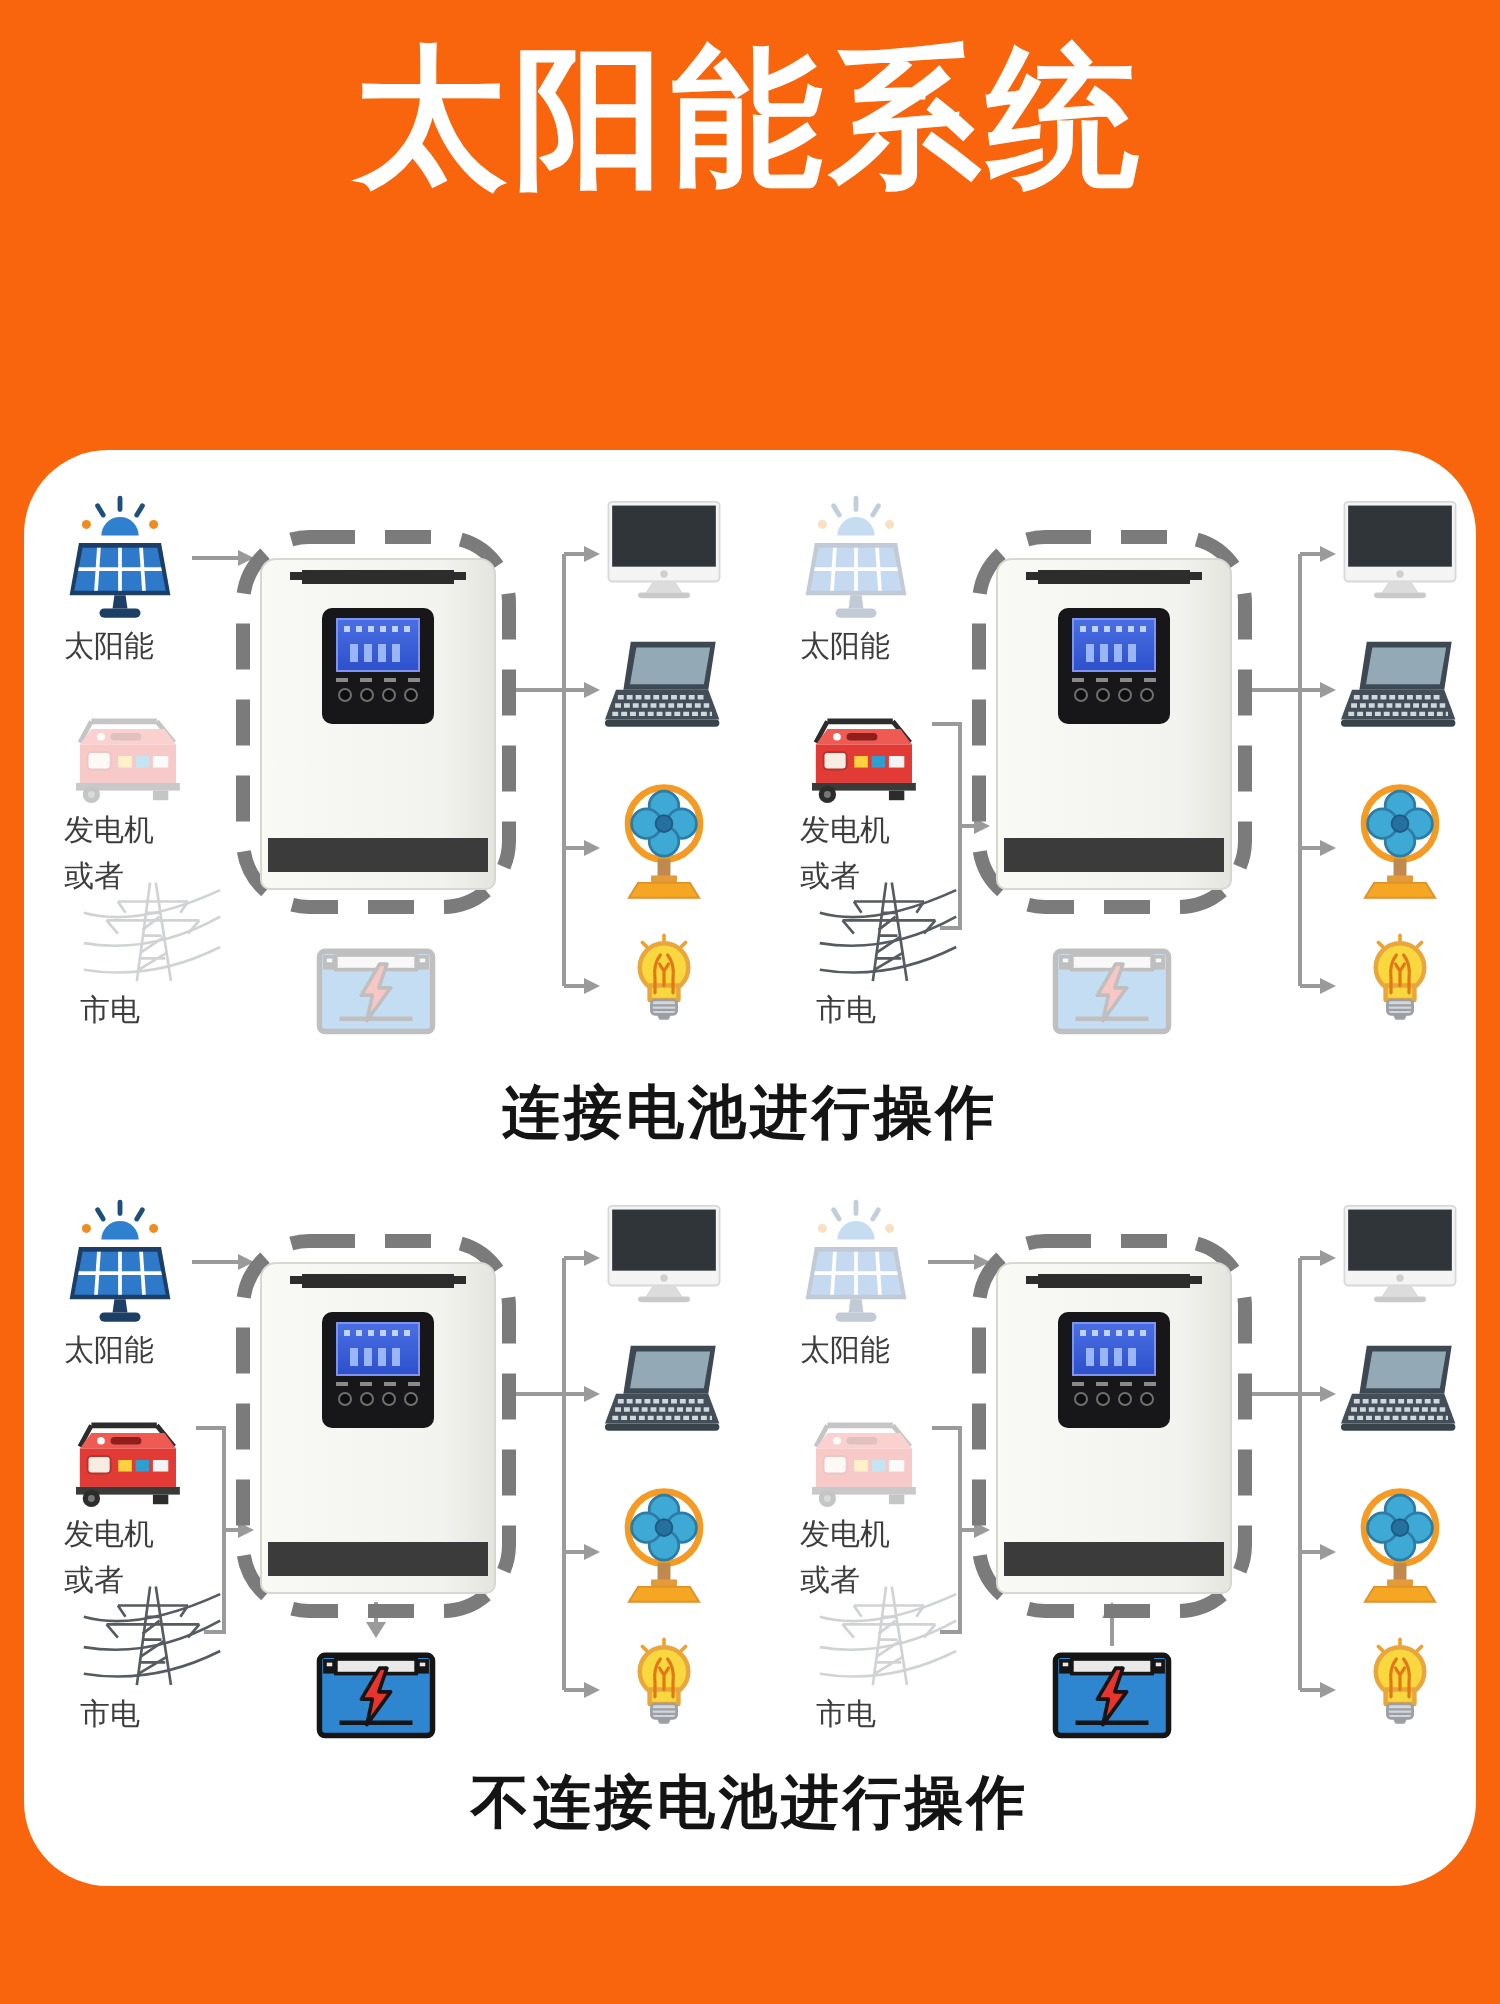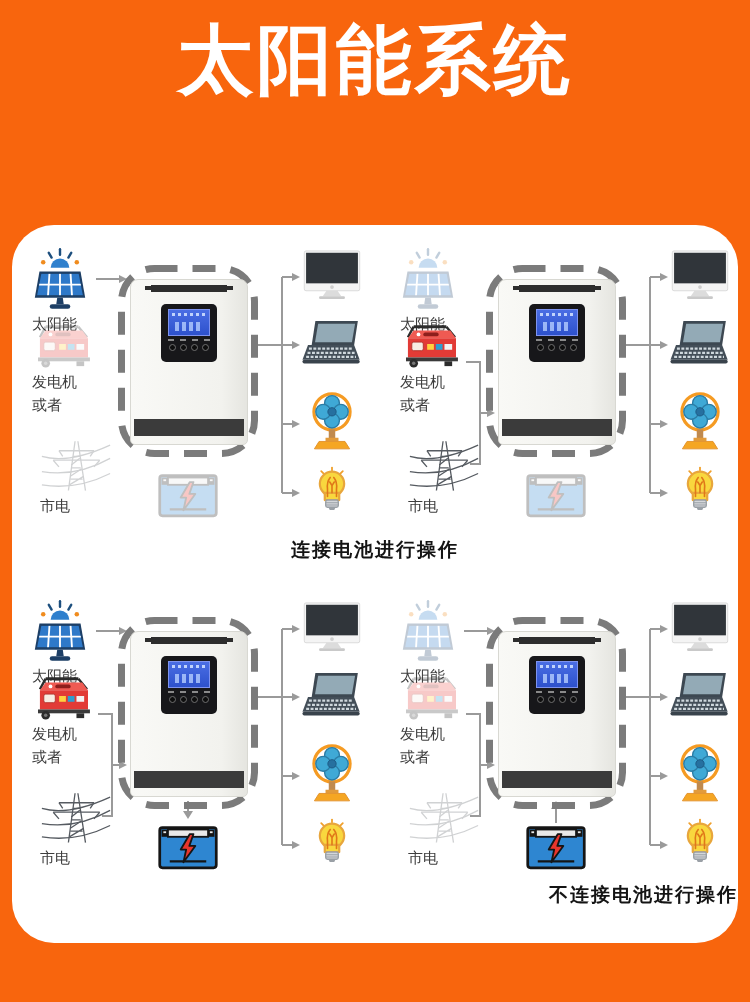--- a/index.html
+++ b/index.html
@@ -6,37 +6,37 @@
   body{width:750px;height:1002px;font-family:"Liberation Sans","DejaVu Sans",sans-serif;}
   #page{position:relative;width:750px;height:1002px;background:#F8650D;overflow:hidden;}
 
   
   #title-block{position:absolute;top:14px;left:0;width:750px;text-align:center;color:#fff;
     font-weight:bold;font-size:76px;line-height:92px;letter-spacing:3px;}
 
   
   #panel{position:absolute;left:12px;top:225px;width:726px;height:718px;background:#fff;border-radius:42px;}
 
-  .caption{position:absolute;left:0;width:726px;text-align:center;font-size:19px;font-weight:bold;
+  .caption{position:absolute;left:0;width:726px;text-align:center;font-size:29px;font-weight:bold;
     color:#141414;letter-spacing:2px;font-family:Liberation Mono, monospace;}
   .cap-top{top:312px;}
-  .cap-bottom{top:657px;text-align:right;}
+  .cap-bottom{top:657px;}
 
   
   .diagram{position:absolute;width:350px;height:290px;}
   .d0{left:4px;top:20px;}
   .d1{left:372px;top:20px;}
   .d2{left:4px;top:372px;}
   .d3{left:372px;top:372px;}
 
   .connectors{position:absolute;left:0;top:0;width:350px;height:290px;}
 
   .src,.load{position:absolute;display:flex;flex-direction:column;align-items:flex-start;}
   .src-solar{left:16px;top:2px;width:70px;}
-  .src-gen{left:16px;top:74px;width:70px;}
+  .src-gen{left:16px;top:108px;width:70px;}
   .src-grid{left:24px;top:190px;width:78px;}
   .src-label{font-size:15px;line-height:21px;color:#3d3d3d;margin-top:2px;white-space:nowrap;}
   .load-monitor{left:287px;top:5px;}
   .load-laptop{left:285px;top:75px;}
   .load-fan{left:291px;top:146px;}
   .load-bulb{left:298px;top:220px;}
   .battery{position:absolute;left:141px;top:222px;}
   .icon svg,.battery svg,.load svg{display:block;}
   .faded{opacity:.27;}
 

